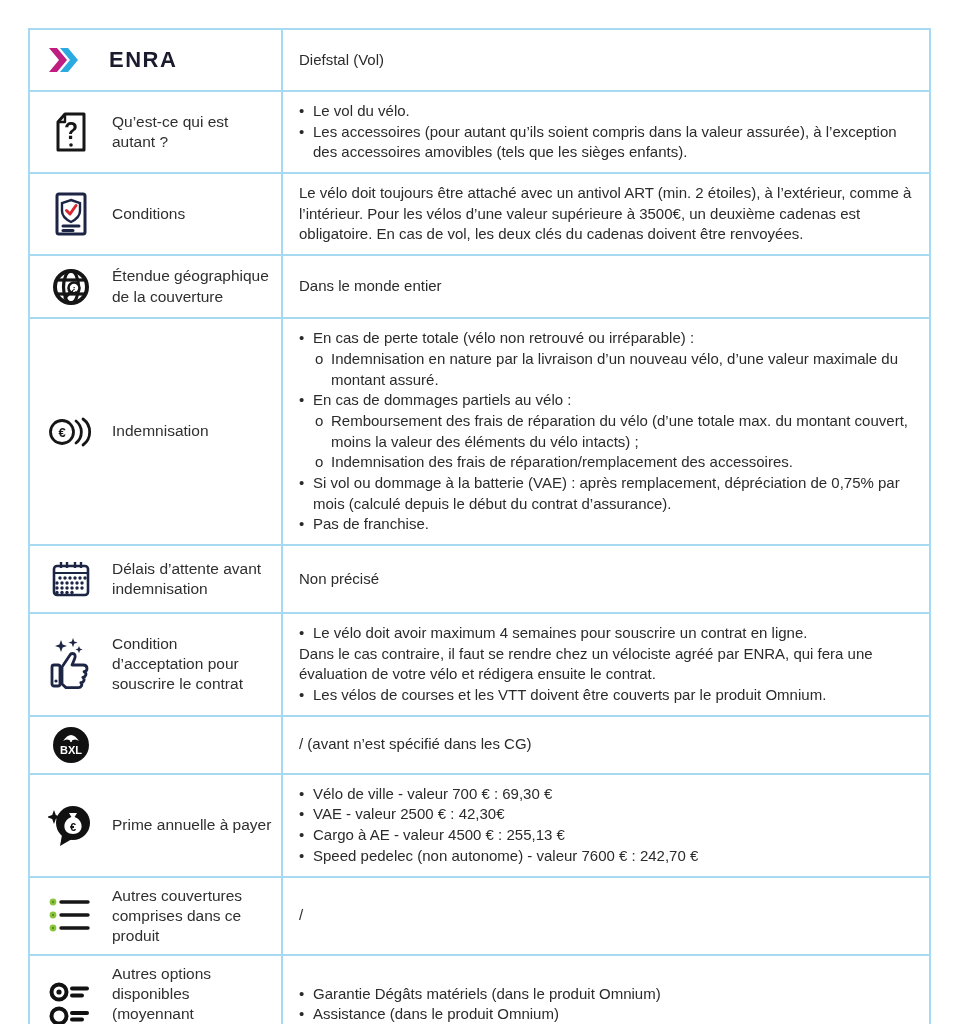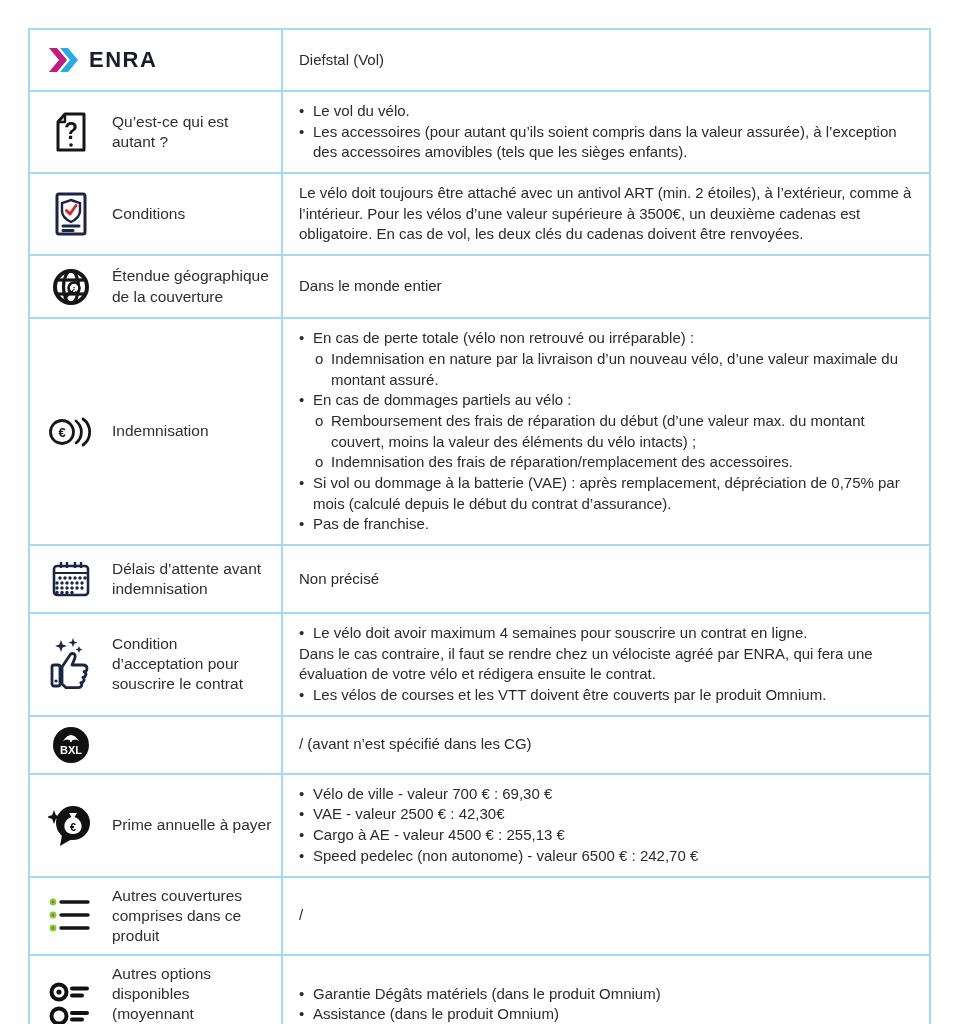--- a/index.html
+++ b/index.html
@@ -22,21 +22,21 @@
     padding:9px 16px; display:flex; flex-direction:column; justify-content:center;
     font-size:15px; line-height:1.38;
   }
   .label { font-size:15.5px; line-height:1.3; color:#2f2f2f; }
   .iconbox { width:52px; min-width:52px; display:flex; justify-content:center; align-items:center; position:relative; }
   .line { display:flex; }
   .line .marker { flex:0 0 14px; }
   .line.o { margin-left:16px; }
   .line.o .marker { flex:0 0 16px; }
   
-  .logo { display:flex; align-items:center; gap:0; padding-left:4px; }
+  .logo { display:flex; align-items:center; gap:20px; padding-left:4px; }
   .logo .brandname { font-size:22px; font-weight:bold; letter-spacing:1.5px; color:#1b1b2e; }
   
   .r1{min-height:60px} .r2{min-height:66px} .r3{min-height:68px} .r4{min-height:61px}
   .r5{min-height:197px} .r6{min-height:66px} .r7{min-height:85px} .r8{min-height:54px}
   .r9{min-height:92px} .r10{min-height:59px} .r11{min-height:68px}
 </style>
 </head>
 <body>
 
 <div class="table">
@@ -142,21 +142,21 @@
         <div class="line o">
           <span class="marker">o</span>
           <span class="txt">Indemnisation en nature par la livraison d’un nouveau vélo, d’une valeur maximale du montant assuré.</span>
         </div>
         <div class="line b">
           <span class="marker">•</span>
           <span class="txt">En cas de dommages partiels au vélo :</span>
         </div>
         <div class="line o">
           <span class="marker">o</span>
-          <span class="txt">Remboursement des frais de réparation du début (d’une valeur max. du montant couvert, moins la valeur des éléments du vélo intacts) ;</span>
+          <span class="txt">Remboursement des frais de réparation du vélo (d’une totale max. du montant couvert, moins la valeur des éléments du vélo intacts) ;</span>
         </div>
         <div class="line o">
           <span class="marker">o</span>
           <span class="txt">Indemnisation des frais de réparation/remplacement des accessoires.</span>
         </div>
         <div class="line b">
           <span class="marker">•</span>
           <span class="txt">Si vol ou dommage à la batterie (VAE) : après remplacement, dépréciation de 0,75% par mois (calculé depuis le début du contrat d’assurance).</span>
         </div>
         <div class="line b">
@@ -279,21 +279,21 @@
         <div class="line b">
           <span class="marker">•</span>
           <span class="txt">VAE - valeur 2500 € : 42,30€</span>
         </div>
         <div class="line b">
           <span class="marker">•</span>
           <span class="txt">Cargo à AE - valeur 4500 € : 255,13 €</span>
         </div>
         <div class="line b">
           <span class="marker">•</span>
-          <span class="txt">Speed pedelec (non autonome) - valeur 6500 € : 242,70 €</span>
+          <span class="txt">Speed pedelec (non autonome) - valeur 7600 € : 242,70 €</span>
         </div>
       </div>
   </div>
 
   <div class="row r10">
     <div class="cell-left">
       <div class="iconbox">
         <svg width="46" height="42" viewBox="0 0 46 42">
           <circle cx="5" cy="7" r="3.4" fill="#8cc63e"></circle>
             <circle cx="5" cy="7" r="1.2" fill="#5a8f1e"></circle>

